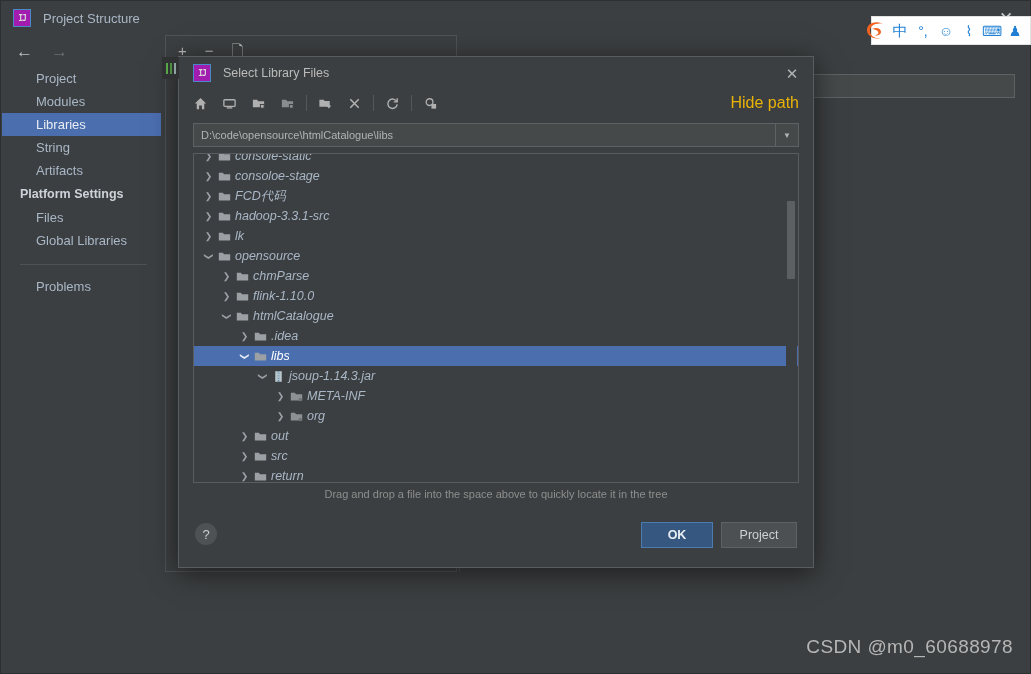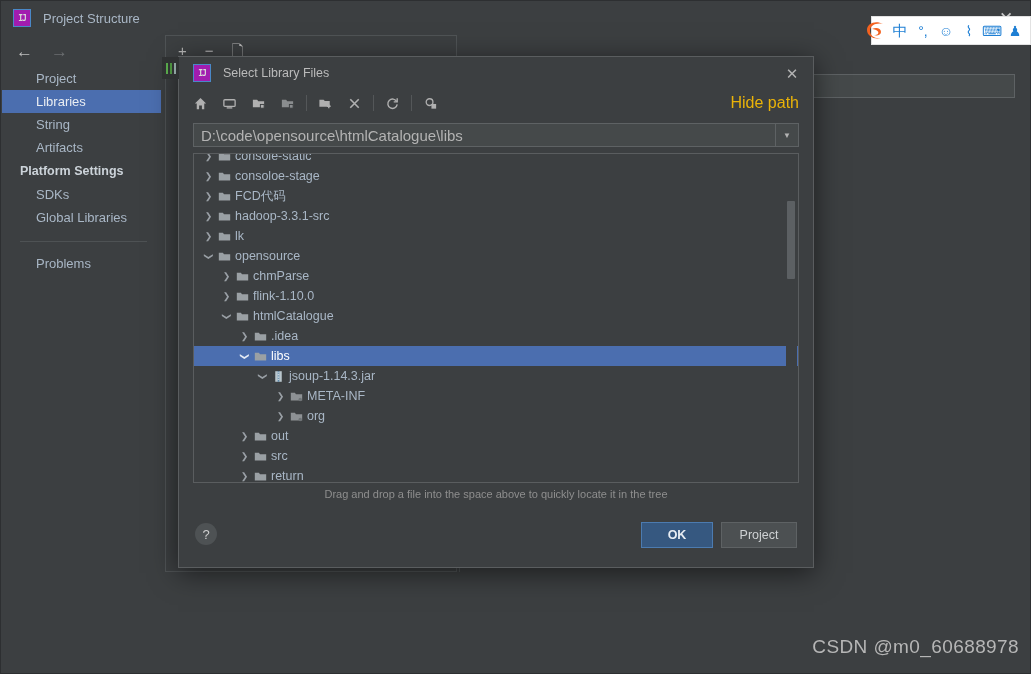--- a/index.html
+++ b/index.html
@@ -167,21 +167,21 @@
   .dlg-ico { color: #b0b0b0; line-height: 1; display: inline-flex; }
   .hide-path {
     position: absolute; right: 0; top: 5px; color: #eab308; font-size: 16px;
   }
 
   .path-row {
     margin: 6px 14px 0 14px; height: 24px;
     background: #45494a; border: 1px solid #5e6264; box-sizing: border-box;
     display: flex; align-items: center;
   }
-  .path-text { flex: 1; color: #b3b3b3; font-size: 15px; padding-left: 7px; }
+  .path-text { flex: 1; color: #b3b3b3; font-size: 11px; padding-left: 7px; }
   .path-caret {
     width: 22px; height: 100%; border-left: 1px solid #5e6264;
     display: flex; align-items: center; justify-content: center;
     color: #b3b3b3; font-size: 8px;
   }
 
   .tree-box {
     position: relative; margin: 6px 14px 0 14px; height: 330px;
     background: #3c3f41; border: 1px solid #5a5d5f; box-sizing: border-box;
     overflow: hidden;
@@ -191,21 +191,21 @@
     height: 20px; display: flex; align-items: center;
     color: #a9b7c6; font-size: 12.5px; white-space: nowrap;
   }
   .trow.selected { background: #4b6eaf; color: #ffffff; }
   .twist {
     width: 13px; flex: 0 0 13px; text-align: center;
     color: #9aa0a6; font-size: 9px; line-height: 1;
   }
   .trow.selected .twist { color: #e6ecf5; }
   .ticon { width: 18px; flex: 0 0 18px; display: flex; align-items: center; justify-content: center; }
-  .tlabel { padding-left: 2px; }
+  .tlabel { padding-left: 2px; font-style: italic; }
 
   .scroll-track {
     position: absolute; right: 1px; top: 1px; bottom: 1px; width: 11px;
     background: #3c3f41;
   }
   .scroll-thumb {
     position: absolute; right: 2px; width: 8px; background: #5c6063; border-radius: 1px;
   }
 
   .drag-hint {
@@ -243,21 +243,21 @@
   .ime-logo {
     position: absolute; left: -10px; top: -1px; width: 28px; height: 30px;
     display: flex; align-items: center; justify-content: center;
   }
   .ime-item {
     color: #1e7fd4; display: flex; align-items: center; justify-content: center;
     line-height: 1;
   }
 
   .csdn-mark {
-    position: absolute; right: 12px; bottom: 16px;
+    position: absolute; right: 18px; bottom: 16px;
     color: #b6b6b6; font-size: 19px; letter-spacing: .4px;
   }
 </style>
 </head>
 <body>
 
 <div id="root">
 
   <div class="ide-bg">
     <div class="ide-gutter-num">150</div>
@@ -279,26 +279,27 @@
     </div>
     <div class="win-close">✕</div>
 
     <div class="ps-sidebar">
       <div class="ps-nav-arrows">
         <span class="arrow-btn arrow-back">←</span>
         <span class="arrow-btn arrow-fwd">→</span>
       </div>
 
       <div class="nav-item">Project</div>
+      <div class="nav-item">Modules</div>
       <div class="nav-item selected">Libraries</div>
       <div class="nav-item">String</div>
       <div class="nav-item">Artifacts</div>
 
       <div class="nav-group-title">Platform Settings</div>
-      <div class="nav-item">SDKs</div>
+      <div class="nav-item">Files</div>
       <div class="nav-item">Global Libraries</div>
 
       <div class="nav-sep"></div>
       <div class="nav-item">Problems</div>
     </div>
 
     <div class="ps-content">
       <div class="ps-toolbar">
         <span class="tb-ico">+</span>
         <span class="tb-ico">−</span>

